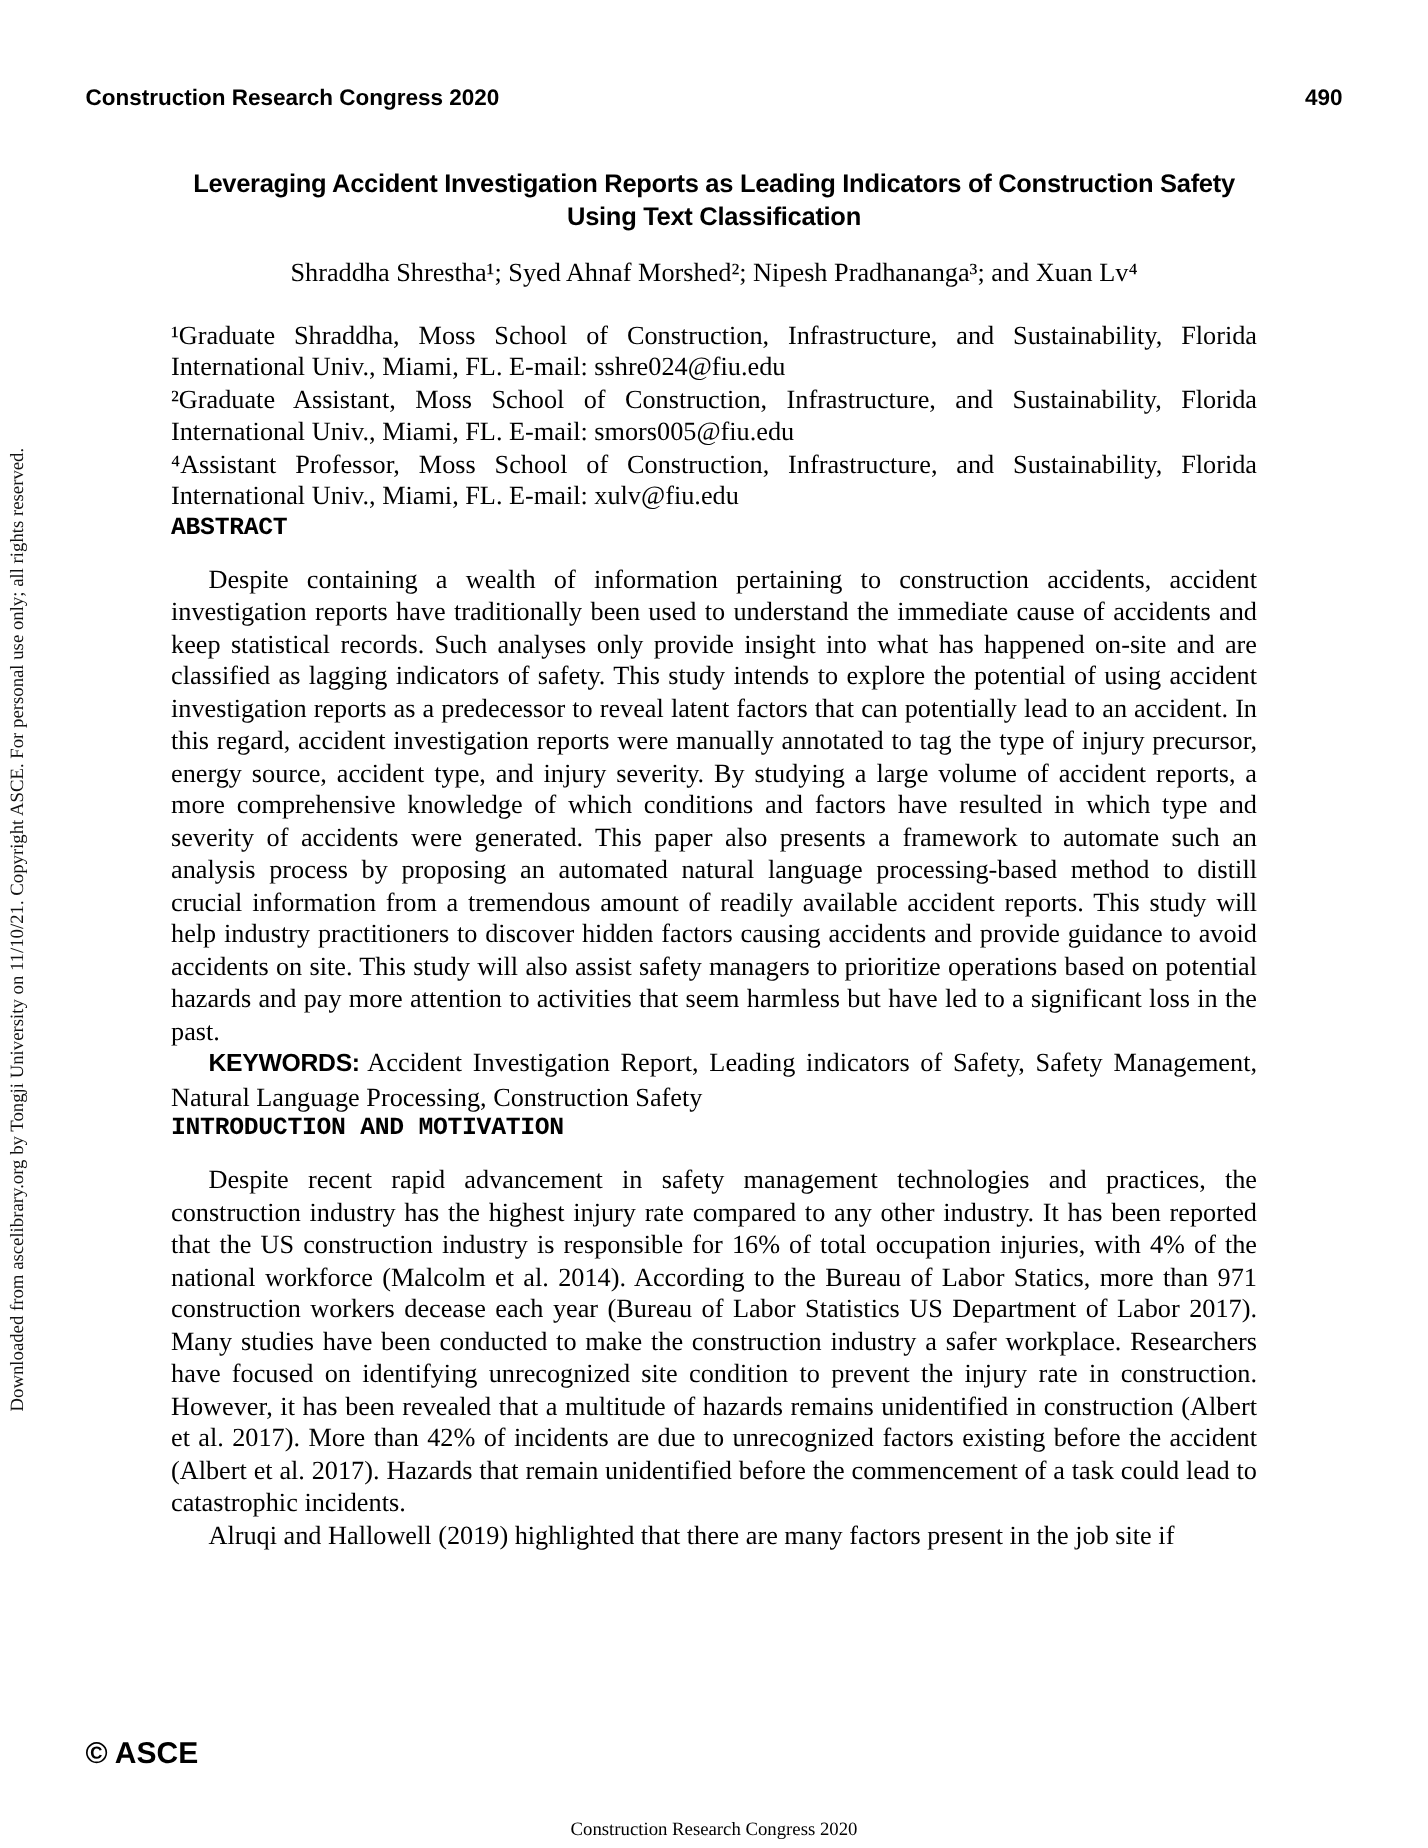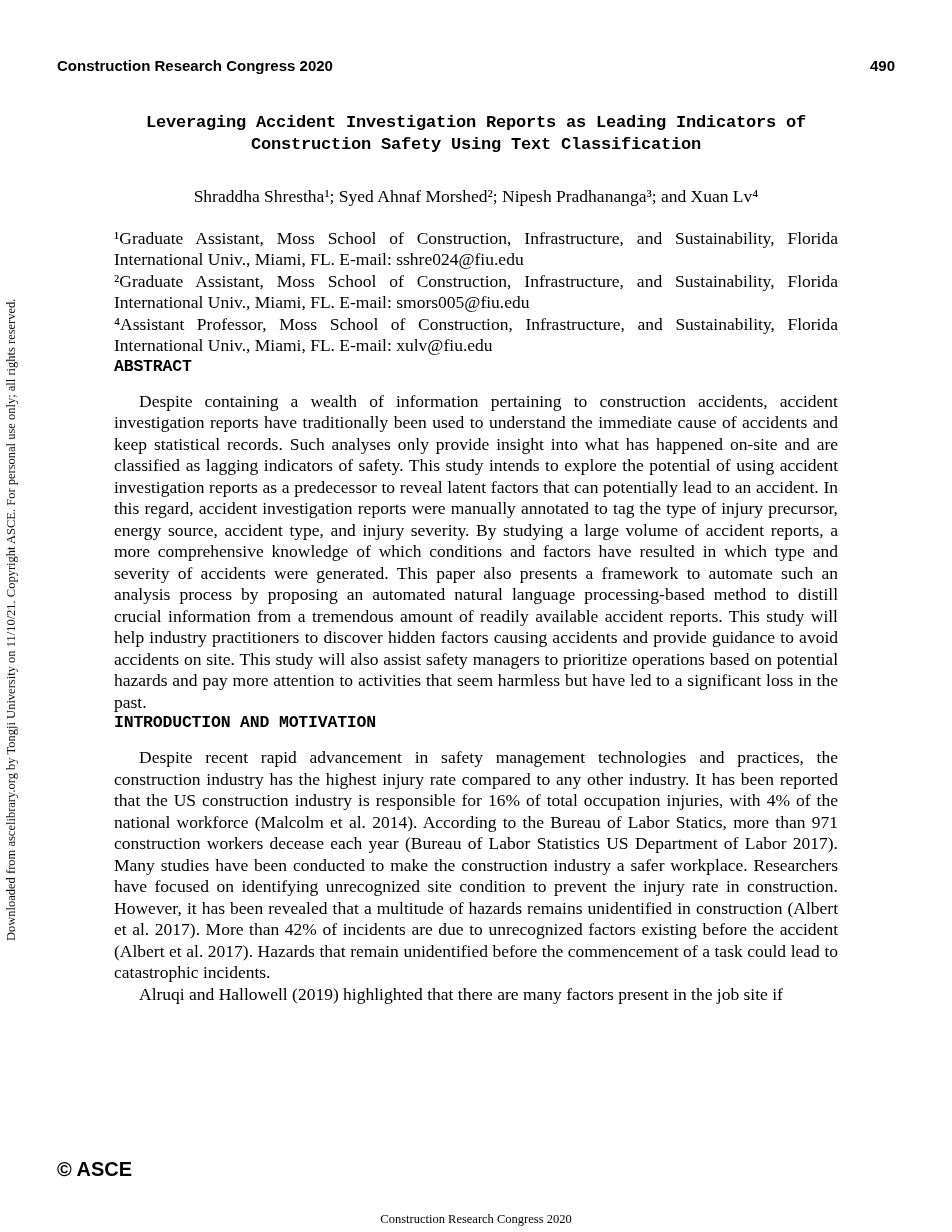--- a/index.html
+++ b/index.html
@@ -35,27 +35,27 @@
     font-family: "Liberation Sans", sans-serif;
     font-weight: bold;
     font-size: 15px;
   }
   .content {
     position: absolute;
     top: 112px; left: 114px;
     width: 724px;
   }
   .title {
-    font-family: Liberation Mono, monospace;
+    font-family: Liberation Sans, sans-serif;
     font-weight: bold;
     font-size: 17px;
     line-height: 21.5px;
     text-align: center;
     letter-spacing: -0.2px;
-    margin-bottom: 31px;
+    margin-bottom: 16px;
   }
   .authors {
     text-align: center;
     font-size: 17.5px;
     line-height: 21.5px;
     margin-bottom: 20px;
   }
   .affiliations p {
     font-size: 17.5px;
     line-height: 21.5px;
@@ -108,29 +108,32 @@
     <span>490</span>
   </header>
 
   <main class="content">
 
     <h1 class="title">Leveraging Accident Investigation Reports as Leading Indicators of Construction Safety Using Text Classification</h1>
 
     <p class="authors">Shraddha Shrestha¹; Syed Ahnaf Morshed²; Nipesh Pradhananga³; and Xuan Lv⁴</p>
 
     <div class="affiliations">
-      <p>¹Graduate Assistant, Moss School of Construction, Infrastructure, and Sustainability, Florida International Univ., Miami, FL. E-mail: sshre024@fiu.edu</p>
+      <p>¹Graduate Shraddha, Moss School of Construction, Infrastructure, and Sustainability, Florida International Univ., Miami, FL. E-mail: sshre024@fiu.edu</p>
       <p>²Graduate Assistant, Moss School of Construction, Infrastructure, and Sustainability, Florida International Univ., Miami, FL. E-mail: smors005@fiu.edu</p>
       <p>⁴Assistant Professor, Moss School of Construction, Infrastructure, and Sustainability, Florida International Univ., Miami, FL. E-mail: xulv@fiu.edu</p>
     </div>
 
     <h2 class="section-heading">ABSTRACT</h2>
 
     <p class="para">Despite containing a wealth of information pertaining to construction accidents, accident investigation reports have traditionally been used to understand the immediate cause of accidents and keep statistical records. Such analyses only provide insight into what has happened on-site and are classified as lagging indicators of safety. This study intends to explore the potential of using accident investigation reports as a predecessor to reveal latent factors that can potentially lead to an accident. In this regard, accident investigation reports were manually annotated to tag the type of injury precursor, energy source, accident type, and injury severity. By studying a large volume of accident reports, a more comprehensive knowledge of which conditions and factors have resulted in which type and severity of accidents were generated. This paper also presents a framework to automate such an analysis process by proposing an automated natural language processing-based method to distill crucial information from a tremendous amount of readily available accident reports. This study will help industry practitioners to discover hidden factors causing accidents and provide guidance to avoid accidents on site. This study will also assist safety managers to prioritize operations based on potential hazards and pay more attention to activities that seem harmless but have led to a significant loss in the past.</p>
 
+    <p class="para">
+      <span class="kw-label">KEYWORDS:</span><span>Accident Investigation Report, Leading indicators of Safety, Safety Management, Natural Language Processing, Construction Safety</span>
+    </p>
 
     <h2 class="section-heading">INTRODUCTION AND MOTIVATION</h2>
 
     <p class="para">Despite recent rapid advancement in safety management technologies and practices, the construction industry has the highest injury rate compared to any other industry. It has been reported that the US construction industry is responsible for 16% of total occupation injuries, with 4% of the national workforce (Malcolm et al. 2014). According to the Bureau of Labor Statics, more than 971 construction workers decease each year (Bureau of Labor Statistics US Department of Labor 2017). Many studies have been conducted to make the construction industry a safer workplace. Researchers have focused on identifying unrecognized site condition to prevent the injury rate in construction. However, it has been revealed that a multitude of hazards remains unidentified in construction (Albert et al. 2017). More than 42% of incidents are due to unrecognized factors existing before the accident (Albert et al. 2017). Hazards that remain unidentified before the commencement of a task could lead to catastrophic incidents.</p>
 
     <p class="para">Alruqi and Hallowell (2019) highlighted that there are many factors present in the job site if</p>
 
   </main>
 
   <div class="page-footer">© ASCE</div>

